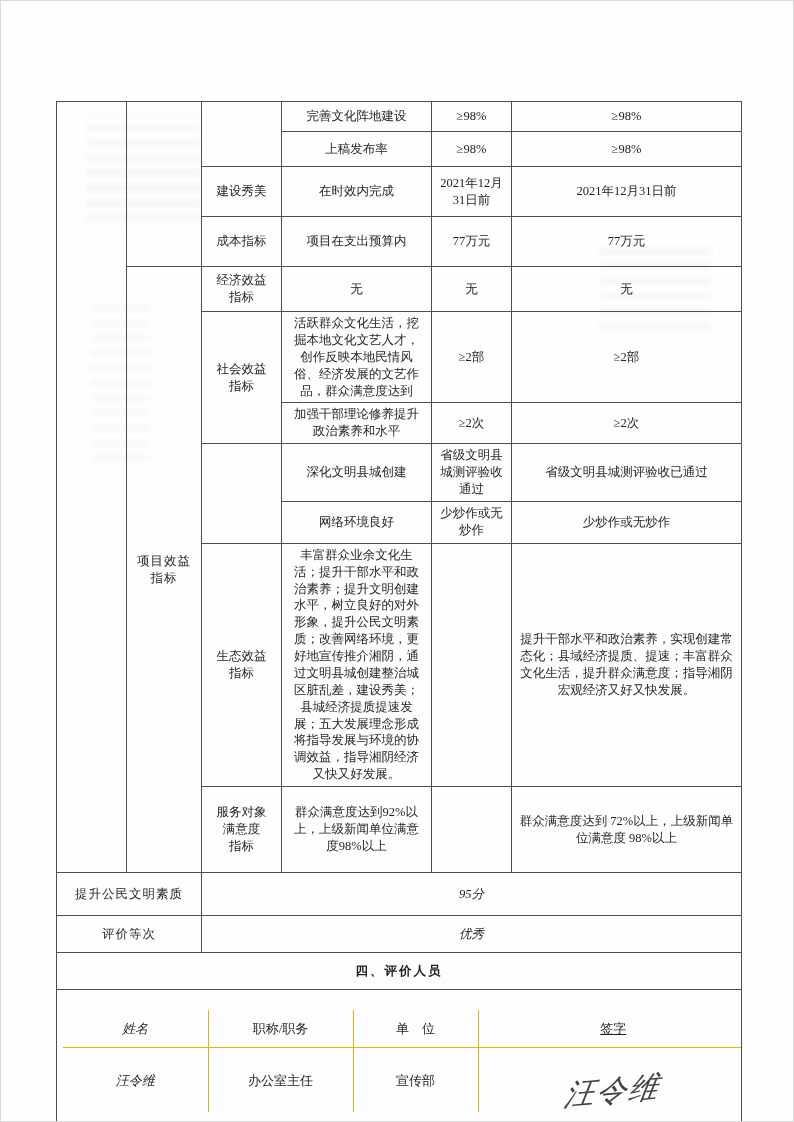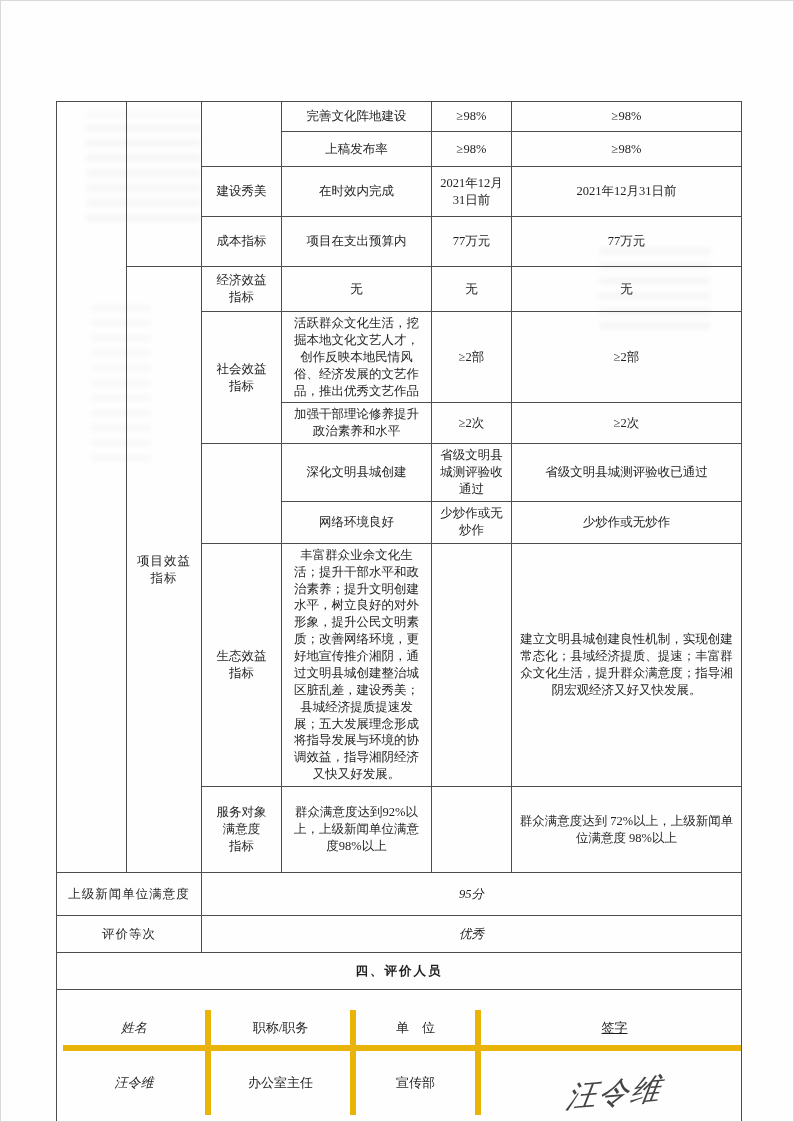--- a/index.html
+++ b/index.html
@@ -60,21 +60,21 @@
   tr.r1{height:30px} tr.r2{height:35px} tr.r3{height:50px} tr.r4{height:50px}
   tr.r5{height:45px} tr.r6{height:90px} tr.r7{height:38px} tr.r8{height:55px}
   tr.r9{height:42px} tr.r10{height:188px} tr.r11{height:86px}
   tr.r12{height:43px} tr.r13{height:37px} tr.r14{height:37px}
 
   td.nested { padding:0; vertical-align:top; }
   table.inner {
     width:100%; border-collapse:collapse; table-layout:fixed;
   }
   table.inner td {
-    border:6px solid #eab308;
+    border:1px solid #eab308;
     font-size:13px; text-align:center; vertical-align:middle;
     padding:3px 6px; white-space:pre-line;
   }
   table.inner tr:first-child td { border-top:none; }
   table.inner tr:last-child  td { border-bottom:none; }
   table.inner td:first-child { border-left:none;font-style:italic; }
   table.inner td:last-child  { border-right:none;text-decoration:underline; }
   tr.ir1{height:38px} tr.ir2{height:45px}
 
   .signature {
@@ -143,21 +143,21 @@
       <td class="catcell">经济效益
 指标</td>
       <td>无</td>
       <td>无</td>
       <td>无</td>
     </tr>
 
     <tr class="r6">
       <td rowspan="2" class="catcell">社会效益
 指标</td>
-      <td class="just dense">活跃群众文化生活，挖掘本地文化文艺人才，创作反映本地民情风俗、经济发展的文艺作品，推出优秀文艺作品</td>
+      <td class="just dense">活跃群众文化生活，挖掘本地文化文艺人才，创作反映本地民情风俗、经济发展的文艺作品，群众满意度达到</td>
       <td>≥2部</td>
       <td>≥2部</td>
     </tr>
 
     <tr class="r7">
       <td class="just dense">加强干部理论修养提升政治素养和水平</td>
       <td>≥2次</td>
       <td>≥2次</td>
     </tr>
 
@@ -172,34 +172,34 @@
       <td class="left">网络环境良好</td>
       <td>少炒作或无炒作</td>
       <td>少炒作或无炒作</td>
     </tr>
 
     <tr class="r10">
       <td class="catcell">生态效益
 指标</td>
       <td class="just dense">丰富群众业余文化生活；提升干部水平和政治素养；提升文明创建水平，树立良好的对外形象，提升公民文明素质；改善网络环境，更好地宣传推介湘阴，通过文明县城创建整治城区脏乱差，建设秀美；县城经济提质提速发展；五大发展理念形成将指导发展与环境的协调效益，指导湘阴经济又快又好发展。</td>
       <td></td>
-      <td class="just dense">建立文明县城创建良性机制，实现创建常态化；县域经济提质、提速；丰富群众文化生活，提升群众满意度；指导湘阴宏观经济又好又快发展。</td>
+      <td class="just dense">提升干部水平和政治素养，实现创建常态化；县域经济提质、提速；丰富群众文化生活，提升群众满意度；指导湘阴宏观经济又好又快发展。</td>
     </tr>
 
     <tr class="r11">
       <td class="catcell">服务对象
 满意度
 指标</td>
       <td class="just dense">群众满意度达到92%以上，上级新闻单位满意度98%以上</td>
       <td></td>
       <td class="just dense">群众满意度达到 72%以上，上级新闻单位满意度 98%以上</td>
     </tr>
 
     <tr class="r12">
-      <td colspan="2" class="score-label">上级新闻单位满意度</td>
+      <td colspan="2" class="score-label">提升公民文明素质</td>
       <td colspan="4" class="score-value">95分</td>
     </tr>
 
     <tr class="r13">
       <td colspan="2" class="score-label">评价等次</td>
       <td colspan="4" class="score-value">优秀</td>
     </tr>
 
     <tr class="r14">
       <td colspan="6" class="section-title">四、评价人员</td>

